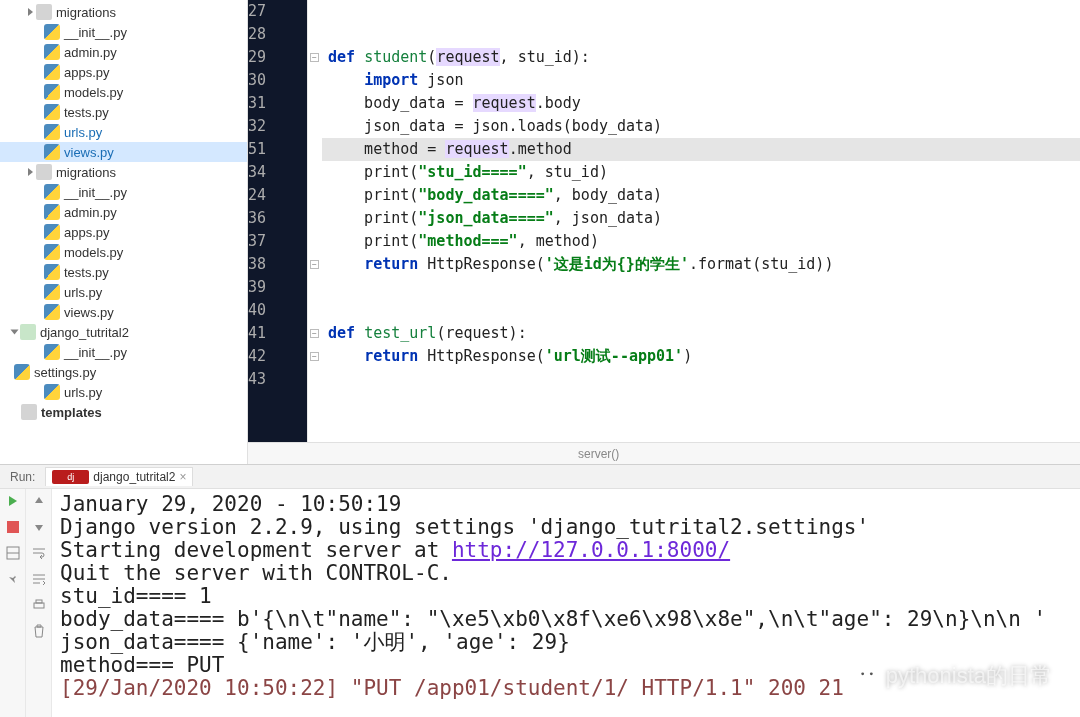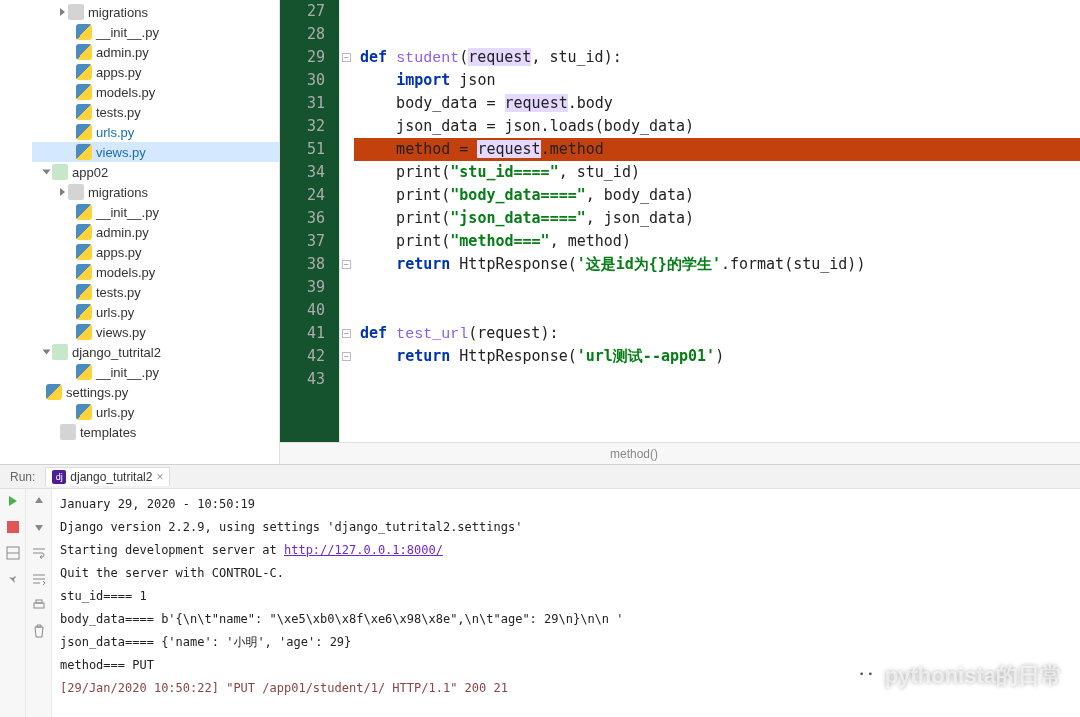--- a/index.html
+++ b/index.html
@@ -1,58 +1,58 @@
 <!DOCTYPE html>
 <html><head>
 <meta charset="utf-8">
 <style>
 * { margin: 0; padding: 0; box-sizing: border-box; }
 body { font-family: -apple-system, "Segoe UI", sans-serif; font-size: 13px; background: #fff; color: #333; overflow: hidden; }
 .ide { display: flex; flex-direction: column; height: 717px; width: 1080px; }
 .main-area { display: flex; flex: 1; min-height: 0; }
-.sidebar { width: 248px; background: #fff; overflow-y: auto; border-right: 1px solid #e0e0e0; margin-left: 32px; }
+.sidebar { width: 248px; background: #fff; overflow-y: auto; border-right: 1px solid #e0e0e0; }
 .tree { padding-top: 2px; }
 .tree-item { display: flex; align-items: center; height: 20px; padding-left: 6px; cursor: pointer; white-space: nowrap; }
 .tree-item.selected { background: #d4e8ff; }
 .tree-item.caret::before { content: ""; width: 0; height: 0; border-left: 5px solid #808080; border-top: 4px solid transparent; border-bottom: 4px solid transparent; margin-right: 3px; display: inline-block; }
 .tree-item.caret.open::before { transform: rotate(90deg); }
 .tree-item.nocaret { padding-left: 14px; }
 .icon { width: 16px; height: 16px; margin-right: 4px; display: inline-flex; align-items: center; justify-content: center; font-size: 10px; }
 .icon.folder { background: #d4d4d4; border-radius: 2px; }
 .icon.pyfile { background: linear-gradient(135deg,#4b8bbe 50%,#ffd43b 50%); border-radius: 3px; }
 .icon.djfolder { background: #c8e6c9; border-radius: 2px; }
 .tree-label { font-size: 13px; color: #333; }
 .tree-label.blue { color: #1a6db5; }
 .editor-wrap { flex: 1; display: flex; flex-direction: column; min-width: 0; }
 .editor { flex: 1; display: flex; background: #fff; font-family: "Menlo","Consolas",monospace; font-size: 15px; line-height: 23px; overflow: hidden; }
-.gutter { width: 60px; background: #14532d; color: #adadad; text-align: right; padding: 0 14px 0 0; user-select: none; border-right: 1px solid #e8e8e8; }
+.gutter { width: 60px; background: #0f172a; color: #adadad; text-align: left; padding: 0 14px 0 0; user-select: none; border-right: 1px solid #e8e8e8; }
 .gutter .ln { height: 23px; }
 .fold-gutter { width: 14px; background: #fff; position: relative; }
 .fold-gutter .fm { position: absolute; left: 2px; width: 9px; height: 9px; border: 1px solid #bbb; background: #fff; font-size: 8px; line-height: 8px; text-align: center; color: #888; }
 .code { flex: 1; white-space: pre; color: #222; position: relative; }
 .code .line { height: 23px; padding-left: 6px; }
-.code .line.hl { background: #c2410c; }
+.code .line.hl { background: #e5e5e5; }
 .kw2 { color: #0033b3; font-weight: bold; }
-.fn { color: #8b5cf6; font-family: Liberation Mono, monospace; }
+.fn { color: #15803d; }
 .str { color: #067d17; font-weight: bold; }
 .hl-word { background: #e6d9ff; }
 .breadcrumb { height: 22px; border-top: 1px solid #e0e0e0; font-size: 12px; color: #888; padding-left: 330px; display: flex; align-items: center; background: #f7f7f7; }
 .bottom { border-top: 1px solid #d0d0d0; display: flex; flex-direction: column; height: 253px; }
 .run-tab-row { height: 24px; display: flex; align-items: center; background: #f2f2f2; border-bottom: 1px solid #e0e0e0; }
 .run-label { font-size: 12px; color: #666; padding: 0 10px; }
 .run-tab { display: flex; align-items: center; gap: 4px; background: #fff; border: 1px solid #ddd; border-bottom: none; padding: 2px 6px; font-size: 12px; }
 .run-body { flex: 1; display: flex; }
 .run-toolbar { width: 26px; background: #f7f7f7; border-right: 1px solid #e8e8e8; display: flex; flex-direction: column; align-items: center; padding-top: 4px; gap: 10px; }
 .run-toolbar2 { width: 26px; background: #f7f7f7; border-right: 1px solid #e8e8e8; display: flex; flex-direction: column; align-items: center; padding-top: 4px; gap: 10px; }
 .tb-btn { width: 16px; height: 16px; cursor: pointer; display: flex; align-items: center; justify-content: center; }
-.console { flex: 1; font-family: "Menlo","Consolas",monospace; font-size: 12px; line-height: 23px; padding: 4px 8px; white-space: pre; overflow: auto; color: #222; }
+.console { flex: 1; font-family: "Menlo","Consolas",monospace; font-size: 21px; line-height: 23px; padding: 4px 8px; white-space: pre; overflow: auto; color: #222; }
 .console .link { color: #6d28d9; text-decoration: underline; }
 .console .log { color: #8b4545; }
-.watermark { position: absolute; right: 18px; bottom: 26px; font-size: 22px; color: rgba(255,255,255,0.6); text-shadow: 0 0 4px rgba(0,0,0,0.35); pointer-events: none; font-weight: 700; display: flex; align-items: center; gap: 6px;}
-.dj-icon { width:14px; height:14px; background:#4c1d95; color:#fff; font-size:9px; display:inline-flex; align-items:center; justify-content:center; border-radius:2px; }
+.watermark { position: absolute; right: 28px; bottom: 26px; font-size: 22px; color: rgba(255,255,255,0.6); text-shadow: 0 0 4px rgba(0,0,0,0.35); pointer-events: none; font-weight: 400; display: flex; align-items: center; gap: 6px;}
+.dj-icon { width:37px; height:14px; background:#b91c1c; color:#fff; font-size:9px; display:inline-flex; align-items:center; justify-content:center; border-radius:2px; }
 .close-x { color:#999; cursor:pointer; }
 </style>
 </head>
 <body>
 
 <div class="ide">
   <div class="main-area">
     <div class="sidebar">
       <div class="tree" id="tree">
           <div class="tree-item caret" style="padding-left: 28px;">
@@ -80,24 +80,20 @@
             <span class="tree-label">tests.py</span>
           </div>
           <div class="tree-item nocaret" style="padding-left: 44px;">
             <span class="icon pyfile"></span>
             <span class="tree-label blue">urls.py</span>
           </div>
           <div class="tree-item selected nocaret" style="padding-left: 44px;">
             <span class="icon pyfile"></span>
             <span class="tree-label blue">views.py</span>
           </div>
-          <div class="tree-item caret open" style="padding-left: 12px;">
-            <span class="icon djfolder"></span>
-            <span class="tree-label">app02</span>
-          </div>
           <div class="tree-item caret" style="padding-left: 28px;">
             <span class="icon folder"></span>
             <span class="tree-label">migrations</span>
           </div>
           <div class="tree-item nocaret" style="padding-left: 44px;">
             <span class="icon pyfile"></span>
             <span class="tree-label">__init__.py</span>
           </div>
           <div class="tree-item nocaret" style="padding-left: 44px;">
             <span class="icon pyfile"></span>
@@ -132,21 +128,21 @@
             <span class="tree-label">__init__.py</span>
           </div>
           <div class="tree-item nocaret" style="">
             <span class="icon pyfile"></span>
             <span class="tree-label">settings.py</span>
           </div>
           <div class="tree-item nocaret" style="padding-left: 44px;">
             <span class="icon pyfile"></span>
             <span class="tree-label">urls.py</span>
           </div>
-          <div class="tree-item nocaret" style="padding-left: 28px;">
+          <div class="tree-item nocaret" style="padding-left: 21px; font-weight: bold;">
             <span class="icon folder"></span>
             <span class="tree-label">templates</span>
           </div>
         </div>
     </div>
     <div class="editor-wrap">
       <div class="editor">
         <div class="gutter" id="gutter">
             <div class="ln">27</div>
             <div class="ln">28</div>
@@ -168,21 +164,21 @@
           </div>
         <div class="fold-gutter" id="foldg">
             <div class="fm" style="top: 53px;">−</div>
             <div class="fm" style="top: 260px;">−</div>
             <div class="fm" style="top: 329px;">−</div>
             <div class="fm" style="top: 352px;">−</div>
           </div>
         <div class="code" id="code"><div class="line">&nbsp;</div><div class="line">&nbsp;</div><div class="line"><span class="kw2">def</span> <span class="fn">student</span>(<span class="hl-word">request</span>, stu_id):</div><div class="line">    <span class="kw2">import</span> json</div><div class="line">    body_data = <span class="hl-word">request</span>.body</div><div class="line">    json_data = json.loads(body_data)</div><div class="line hl">    method = <span class="hl-word">request</span>.method</div><div class="line">    print(<span class="str">"stu_id===="</span>, stu_id)</div><div class="line">    print(<span class="str">"body_data===="</span>, body_data)</div><div class="line">    print(<span class="str">"json_data===="</span>, json_data)</div><div class="line">    print(<span class="str">"method==="</span>, method)</div><div class="line">    <span class="kw2">return</span> HttpResponse(<span class="str">'这是id为{}的学生'</span>.format(stu_id))</div><div class="line">&nbsp;</div><div class="line">&nbsp;</div><div class="line"><span class="kw2">def</span> <span class="fn">test_url</span>(request):</div><div class="line">    <span class="kw2">return</span> HttpResponse(<span class="str">'url测试--app01'</span>)</div><div class="line">&nbsp;</div></div>
       </div>
       <div class="breadcrumb">
-          <span>method()</span>
+          <span>server()</span>
         </div>
     </div>
   </div>
   <div class="bottom">
     <div class="run-tab-row">
       <span class="run-label">Run:</span>
       <div class="run-tab">
         <span class="dj-icon">dj</span>
         <span>django_tutrital2</span>
         <span class="close-x">×</span>

